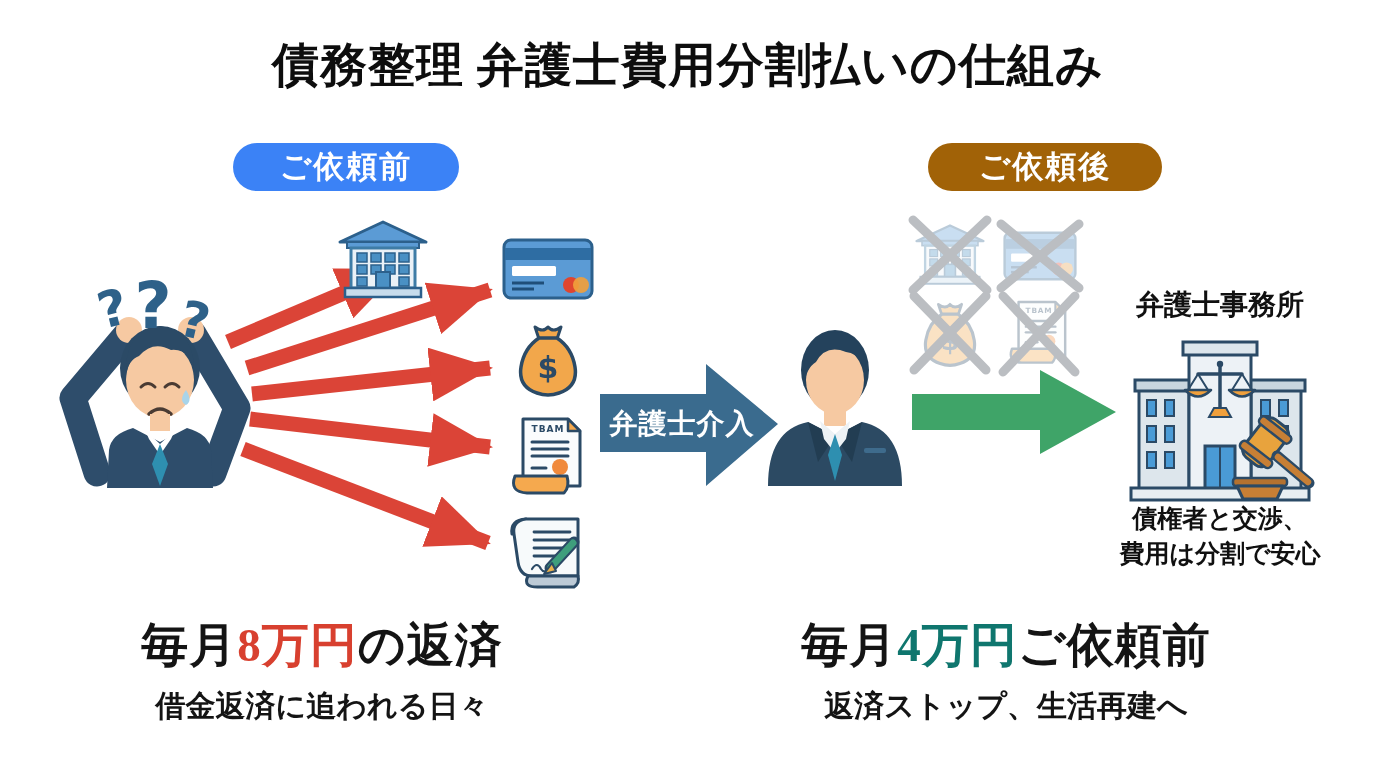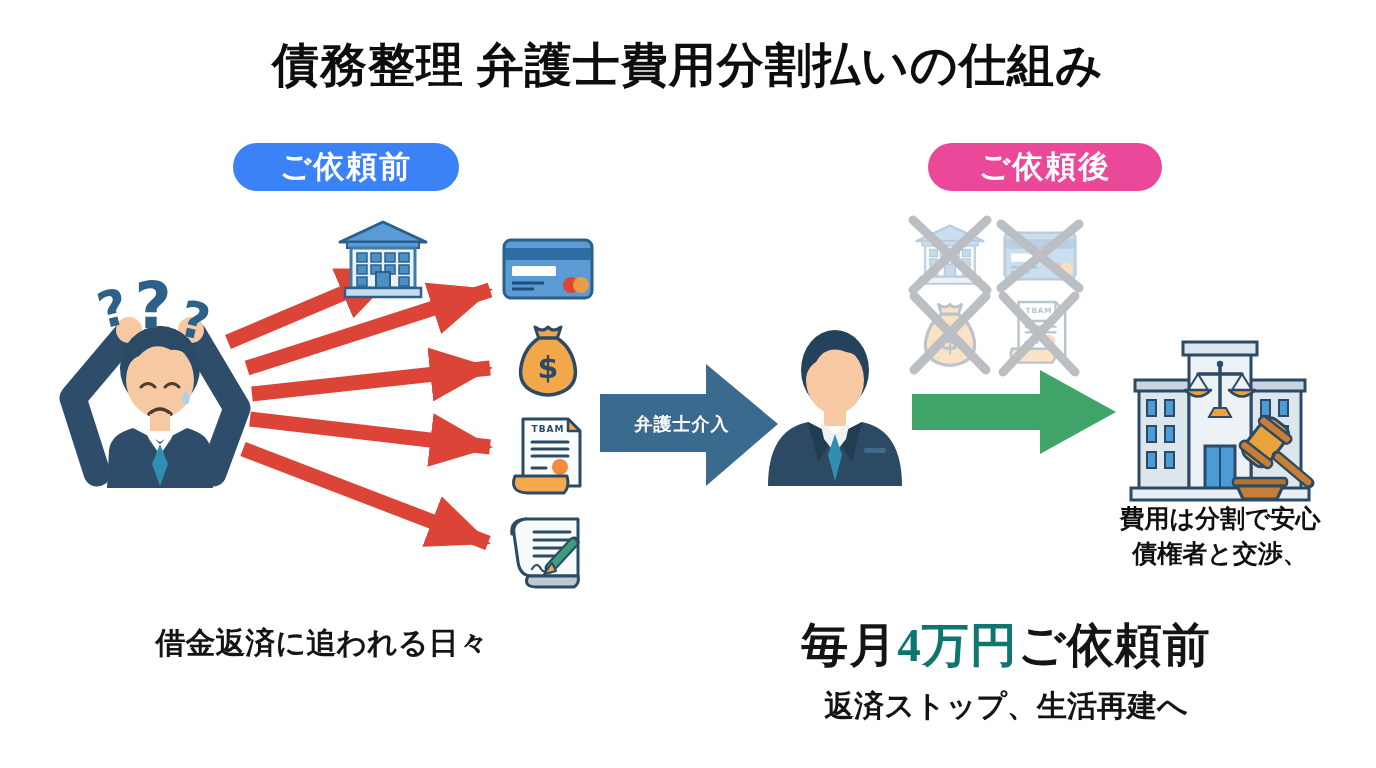--- a/index.html
+++ b/index.html
@@ -3,26 +3,26 @@
 <meta charset="utf-8">
 <style>
   html,body{margin:0;padding:0;background:#ffffff;}
   .canvas{position:relative;width:1376px;height:768px;background:#ffffff;overflow:hidden;
           font-family:Liberation Serif, serif;color:#141414;}
   .title{position:absolute;left:0;top:34px;width:1376px;margin:0;text-align:center;
          font-size:47px;font-weight:900;letter-spacing:1px;color:#0d0d0d;}
   .badge{position:absolute;height:48px;border-radius:26px;display:flex;align-items:center;justify-content:center;
          color:#ffffff;font-size:31px;font-weight:800;letter-spacing:2px;}
   .badge-before{left:233px;top:143px;width:226px;background:#3b82f6;}
-  .badge-after{left:928px;top:143px;width:234px;background:#ec4899;}
+  .badge-after{left:928px;top:143px;width:234px;background:#a16207;}
   .layer{position:absolute;left:0;top:0;width:1376px;height:768px;pointer-events:none;}
   .icon-svg{position:absolute;overflow:visible;}
   .intervention-label{position:absolute;left:600px;top:402px;width:164px;height:44px;
          display:flex;align-items:center;justify-content:center;color:#ffffff;
-         font-size:18px;font-weight:800;letter-spacing:1px;}
+         font-size:28px;font-weight:800;letter-spacing:1px;}
   .office-label{position:absolute;left:1100px;top:286px;width:240px;text-align:center;
          font-size:28px;font-weight:900;color:#101010;}
   .office-caption{position:absolute;left:1080px;top:501px;width:280px;text-align:center;
          font-size:25px;font-weight:900;line-height:1.4;color:#101010;}
   .stat{position:absolute;width:520px;text-align:center;}
   .stat-left{left:62px;top:614px;}
   .stat-right{left:746px;top:614px;}
   .stat-heading{font-size:47px;font-weight:900;letter-spacing:1px;color:#141414;white-space:nowrap;}
   .stat-sub{margin-top:9px;font-size:30px;font-weight:800;color:#141414;}
   .amount-red{color:#D8402F;}
@@ -265,29 +265,33 @@
   <div class="faded-icon" style="left:1005px;top:298px;width:68px;height:72px">
     <svg class="fade" viewBox="0 0 80 88">
         <use href="#ic-bill"></use>
       </svg>
     <svg class="xmark" viewBox="0 0 68 72">
       <line x1="-2" y1="-2" x2="70" y2="74"></line>
         <line x1="70" y1="-2" x2="-2" y2="74"></line>
       </svg>
   </div>
 
+  <div class="office-label">弁護士事務所</div>
   <svg class="icon-svg" style="left:1125px;top:328px;width:190px;height:178px" viewBox="0 0 190 178">
       <use href="#ic-office"></use>
     </svg>
   <div class="office-caption">
+    <div>債権者と交渉、</div>
     <div>費用は分割で安心</div>
-    <div>債権者と交渉、</div>
   </div>
 
   <div class="stat stat-left">
+    <div class="stat-heading">
+      <span>毎月</span><span class="amount-red">8万円</span><span>の返済</span>
+    </div>
     <div class="stat-sub">借金返済に追われる日々</div>
   </div>
 
   <div class="stat stat-right">
     <div class="stat-heading">
       <span>毎月</span><span class="amount-green">4万円</span><span>ご依頼前</span>
     </div>
     <div class="stat-sub">返済ストップ、生活再建へ</div>
   </div>
 

